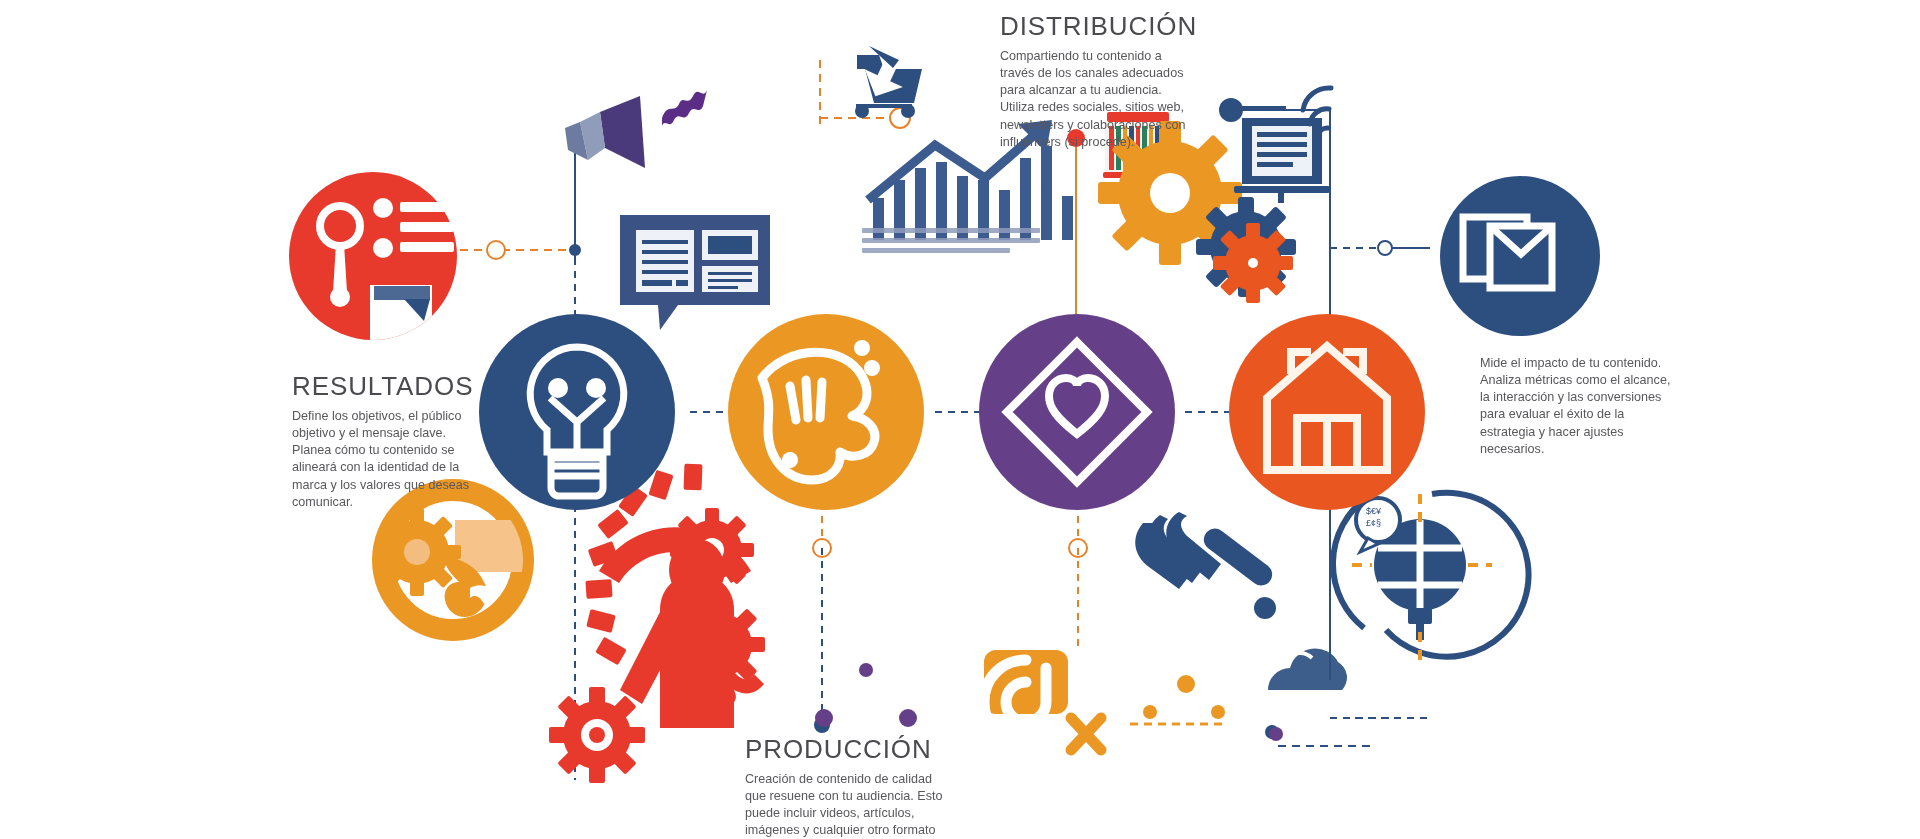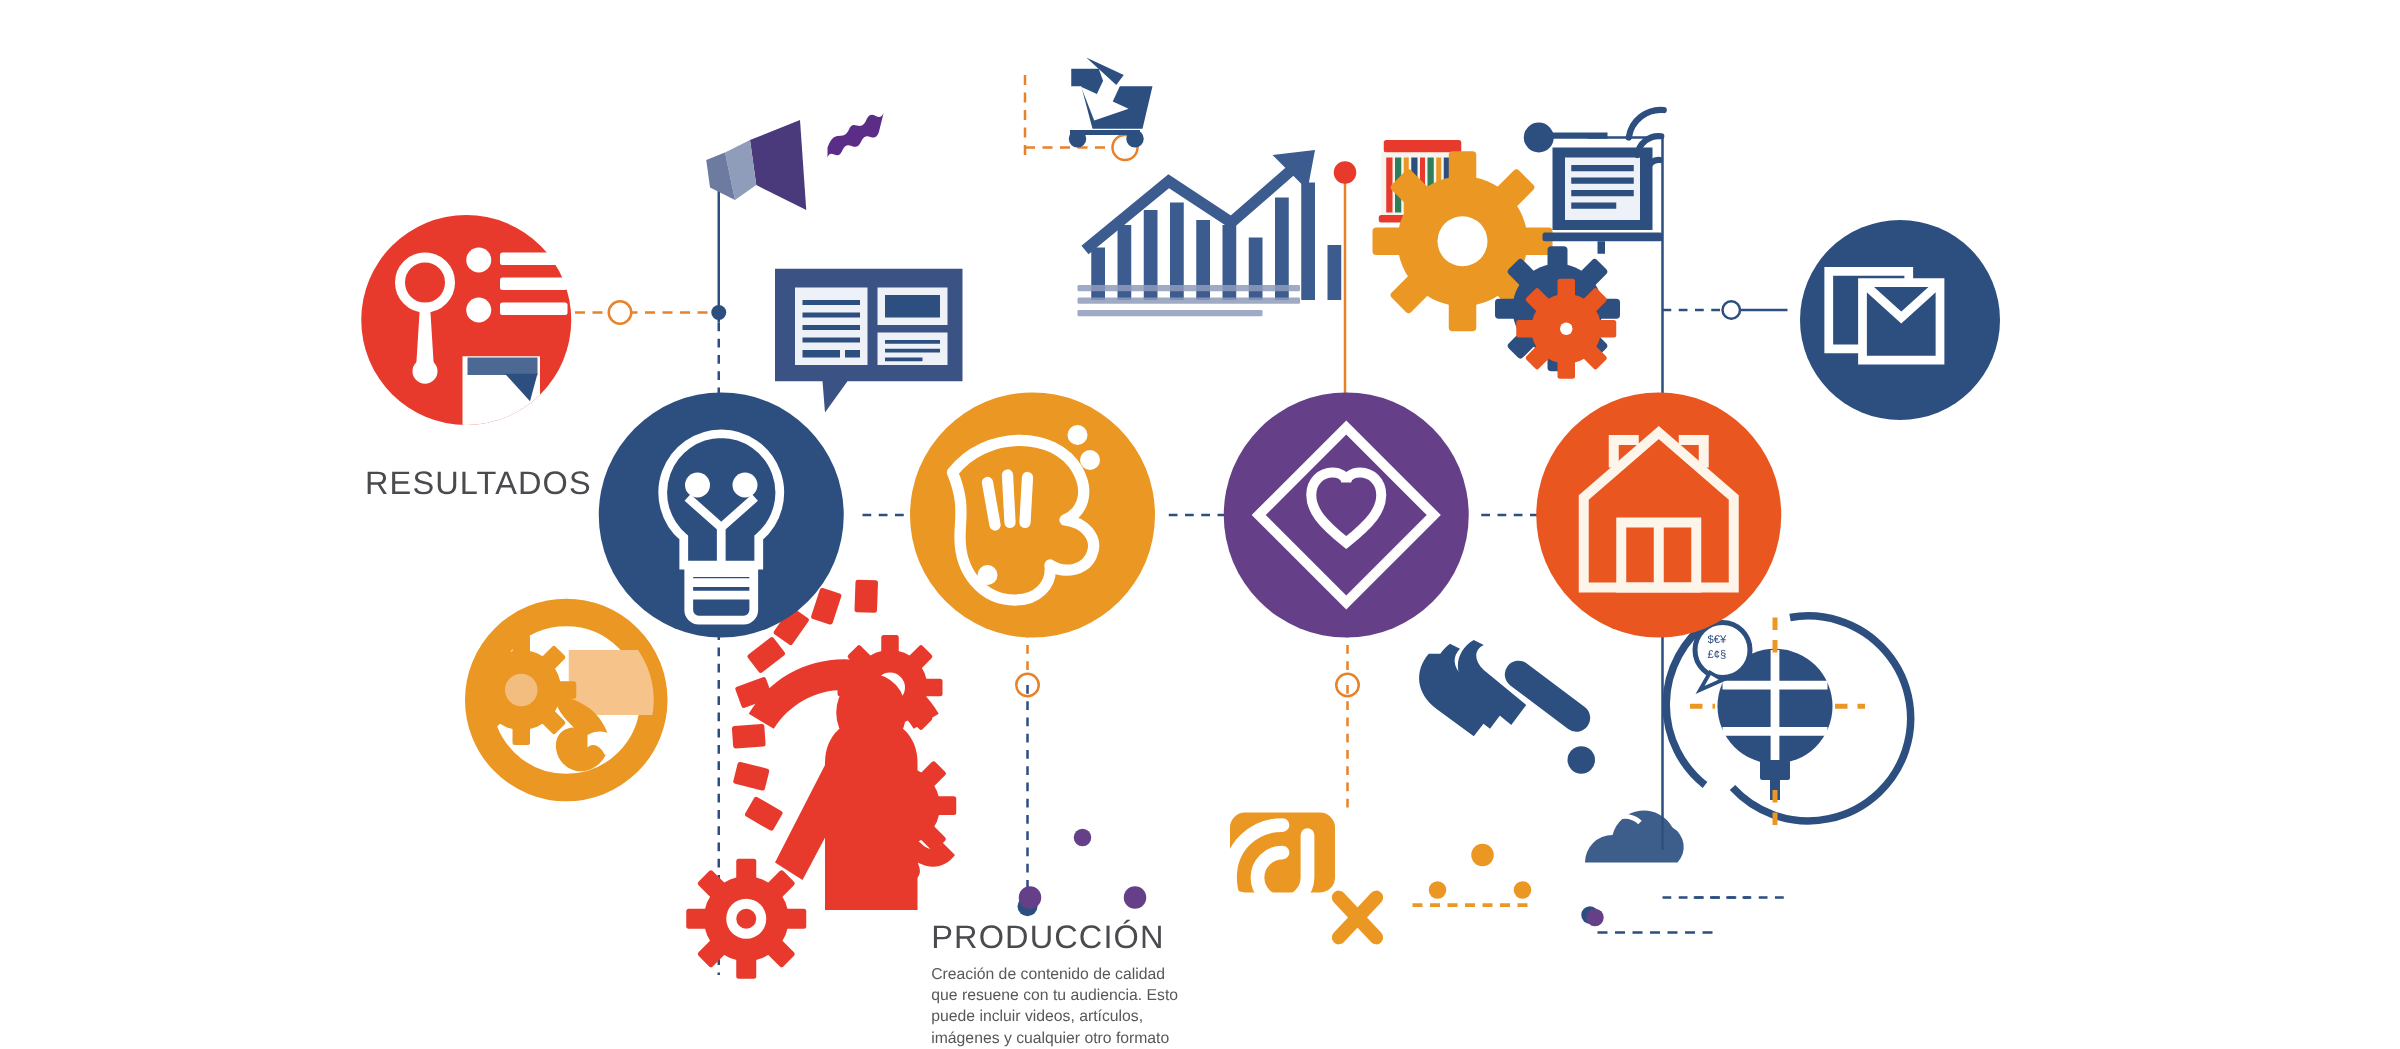--- a/index.html
+++ b/index.html
@@ -486,29 +486,35 @@
       <g stroke="#ffffff" stroke-width="7" fill="none" stroke-linejoin="miter">
         <path d="M1463 217 l64 0 l0 62 l-64 0 z"></path>
         <path d="M1490 226 l62 0 l0 62 l-62 0 z" fill="#2d4f80"></path>
         <path d="M1490 226 l31 28 l31 -28"></path>
       </g>
     </g>
   </svg>
 
   <div class="txtblock" id="blk-estrategia">
     <div class="ttl">RESULTADOS</div>
+    <div class="body">Define los objetivos, el público objetivo y el mensaje clave. Planea cómo tu contenido se alineará con la identidad de la marca y los valores que deseas comunicar.</div>
   </div>
 
   <div class="txtblock" id="blk-produccion">
     <div class="ttl">PRODUCCIÓN</div>
     <div class="body">Creación de contenido de calidad que resuene con tu audiencia. Esto puede incluir videos, artículos, imágenes y cualquier otro formato que se ajuste a tu estrategia.</div>
   </div>
 
+  <div class="txtblock" id="blk-distribucion">
+    <div class="ttl">DISTRIBUCIÓN</div>
+    <div class="body">Compartiendo tu contenido a través de los canales adecuados para alcanzar a tu audiencia. Utiliza redes sociales, sitios web, newsletters y colaboraciones con influencers (si procede).</div>
+  </div>
 
   <div class="txtblock" id="blk-analisis">
+    <div class="body">Mide el impacto de tu contenido. Analiza métricas como el alcance, la interacción y las conversiones para evaluar el éxito de la estrategia y hacer ajustes necesarios.</div>
   </div>
 
   <div class="fakeline-wrap">
     <div class="fakeline"></div>
     <div class="fakeline"></div>
     <div class="fakeline" style="width:83%"></div>
   </div>
 
 </div>
 

